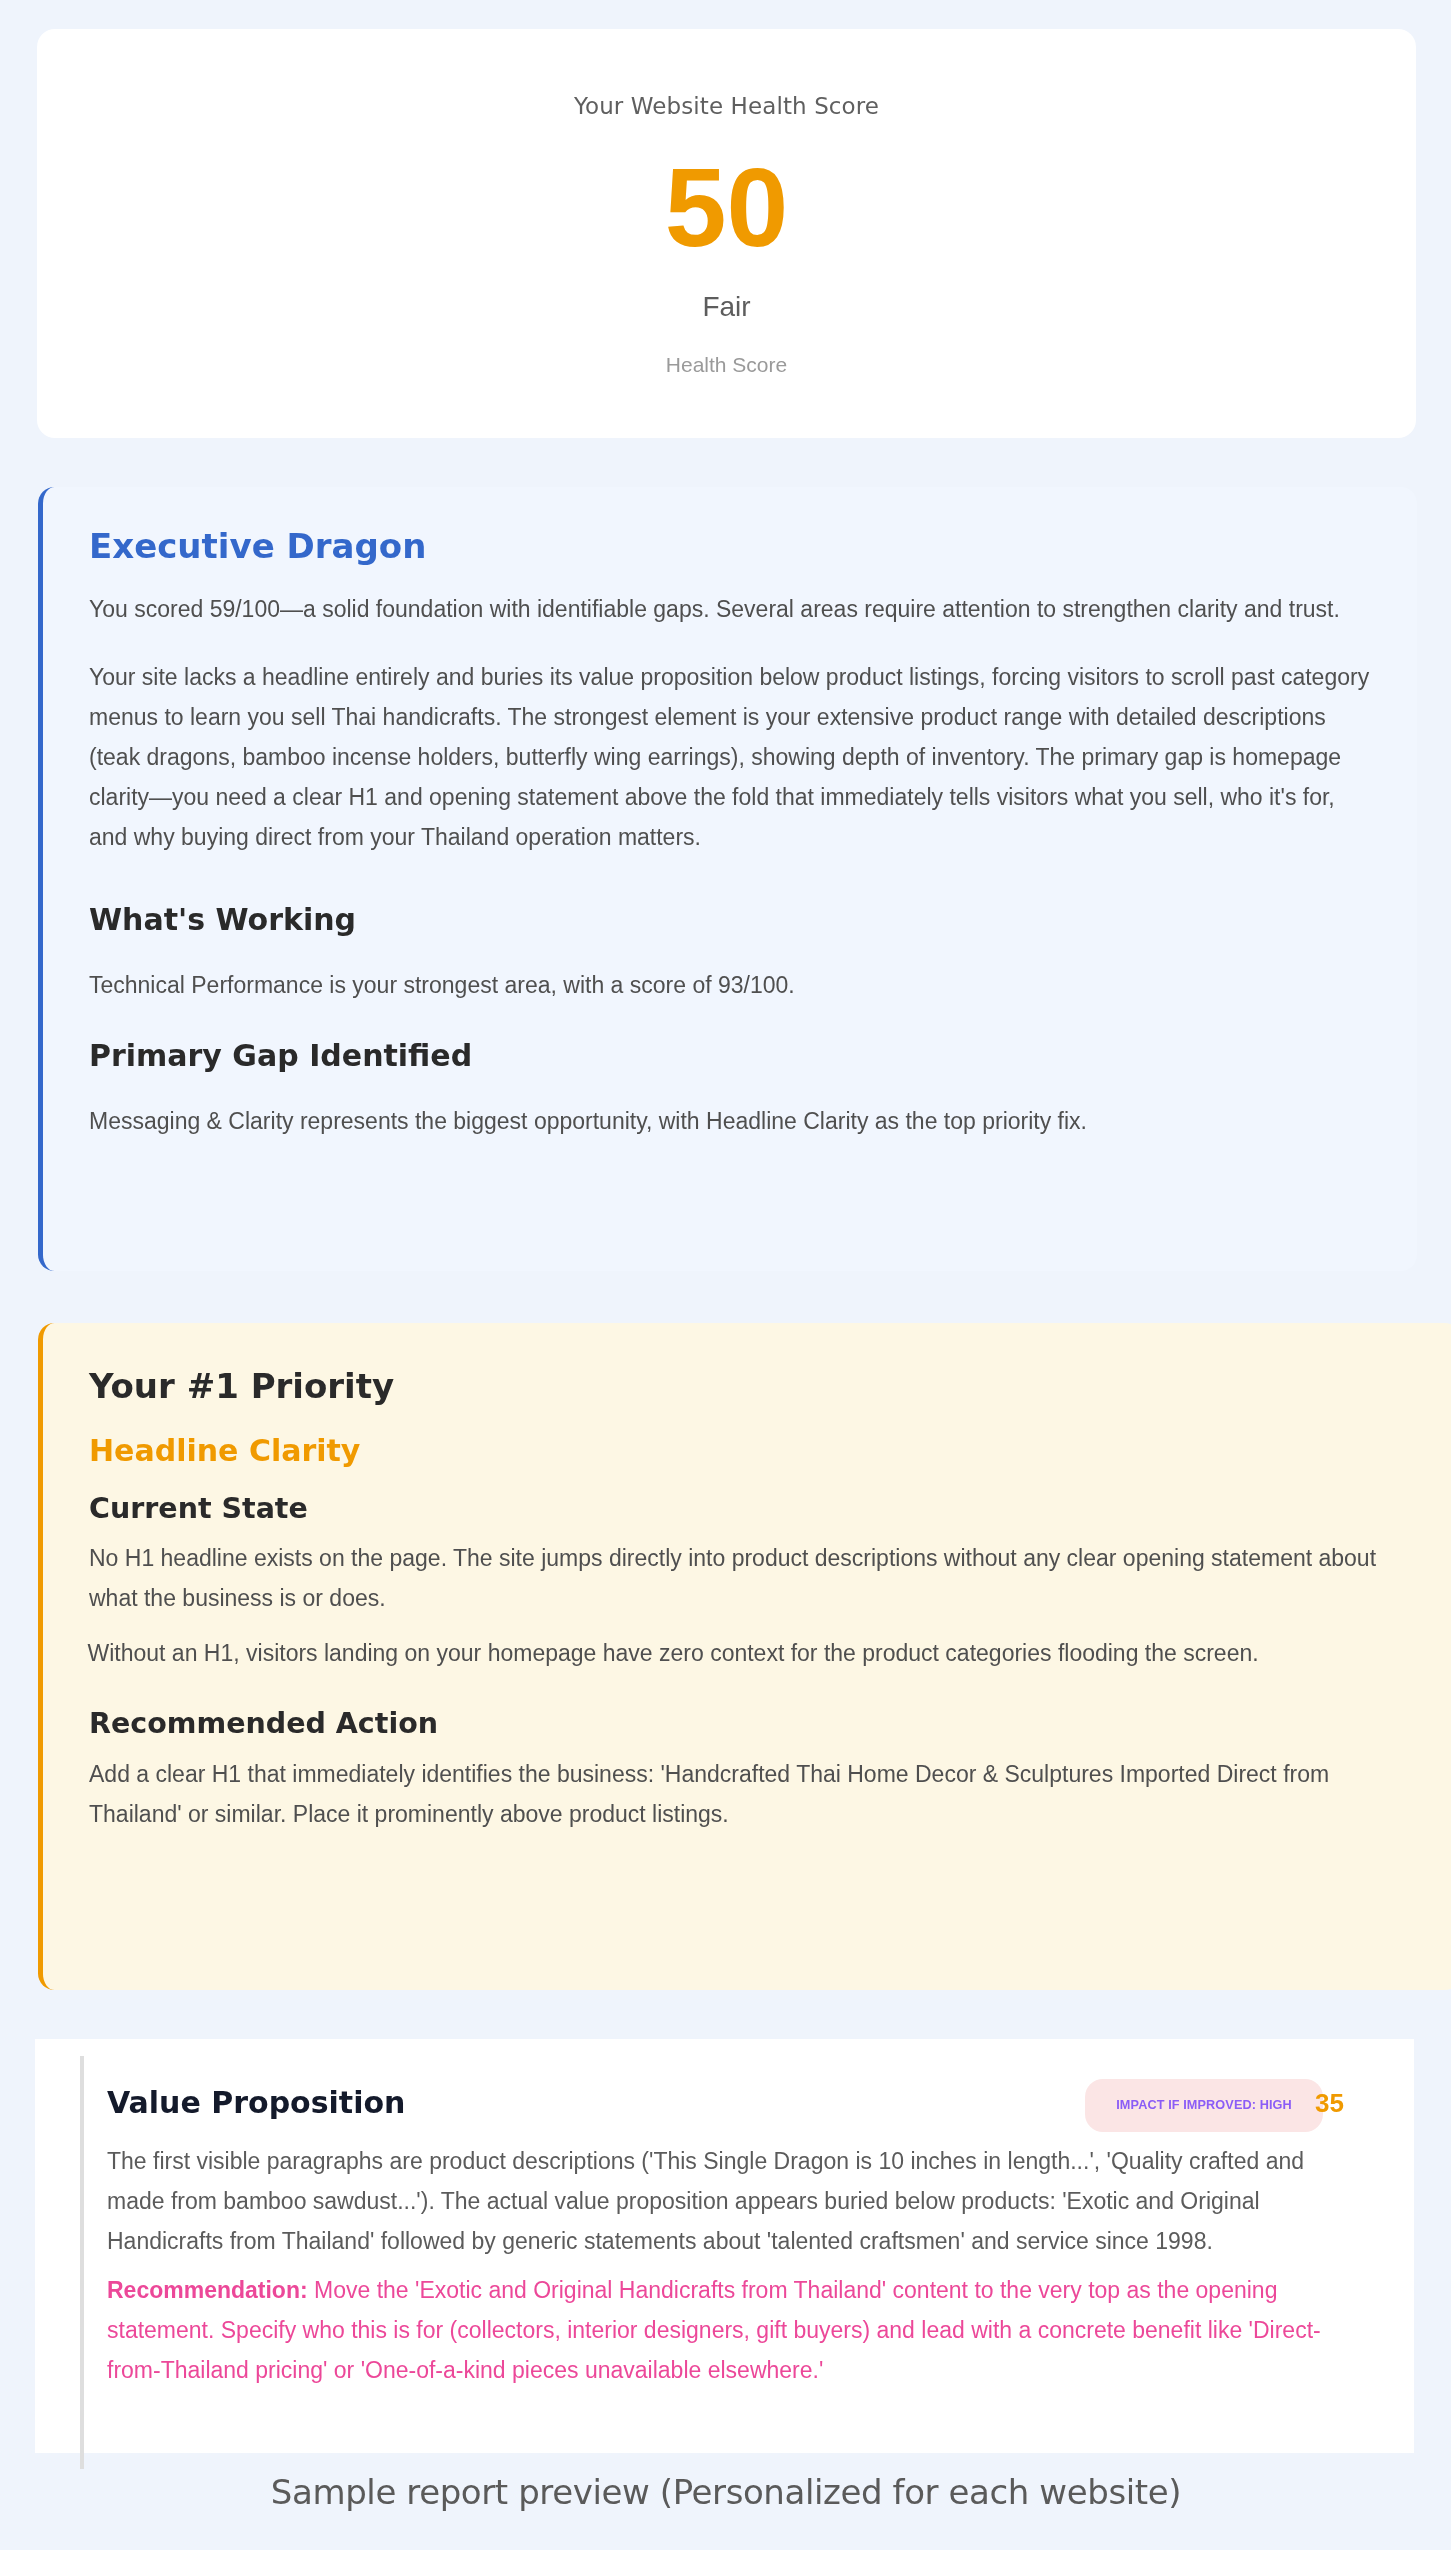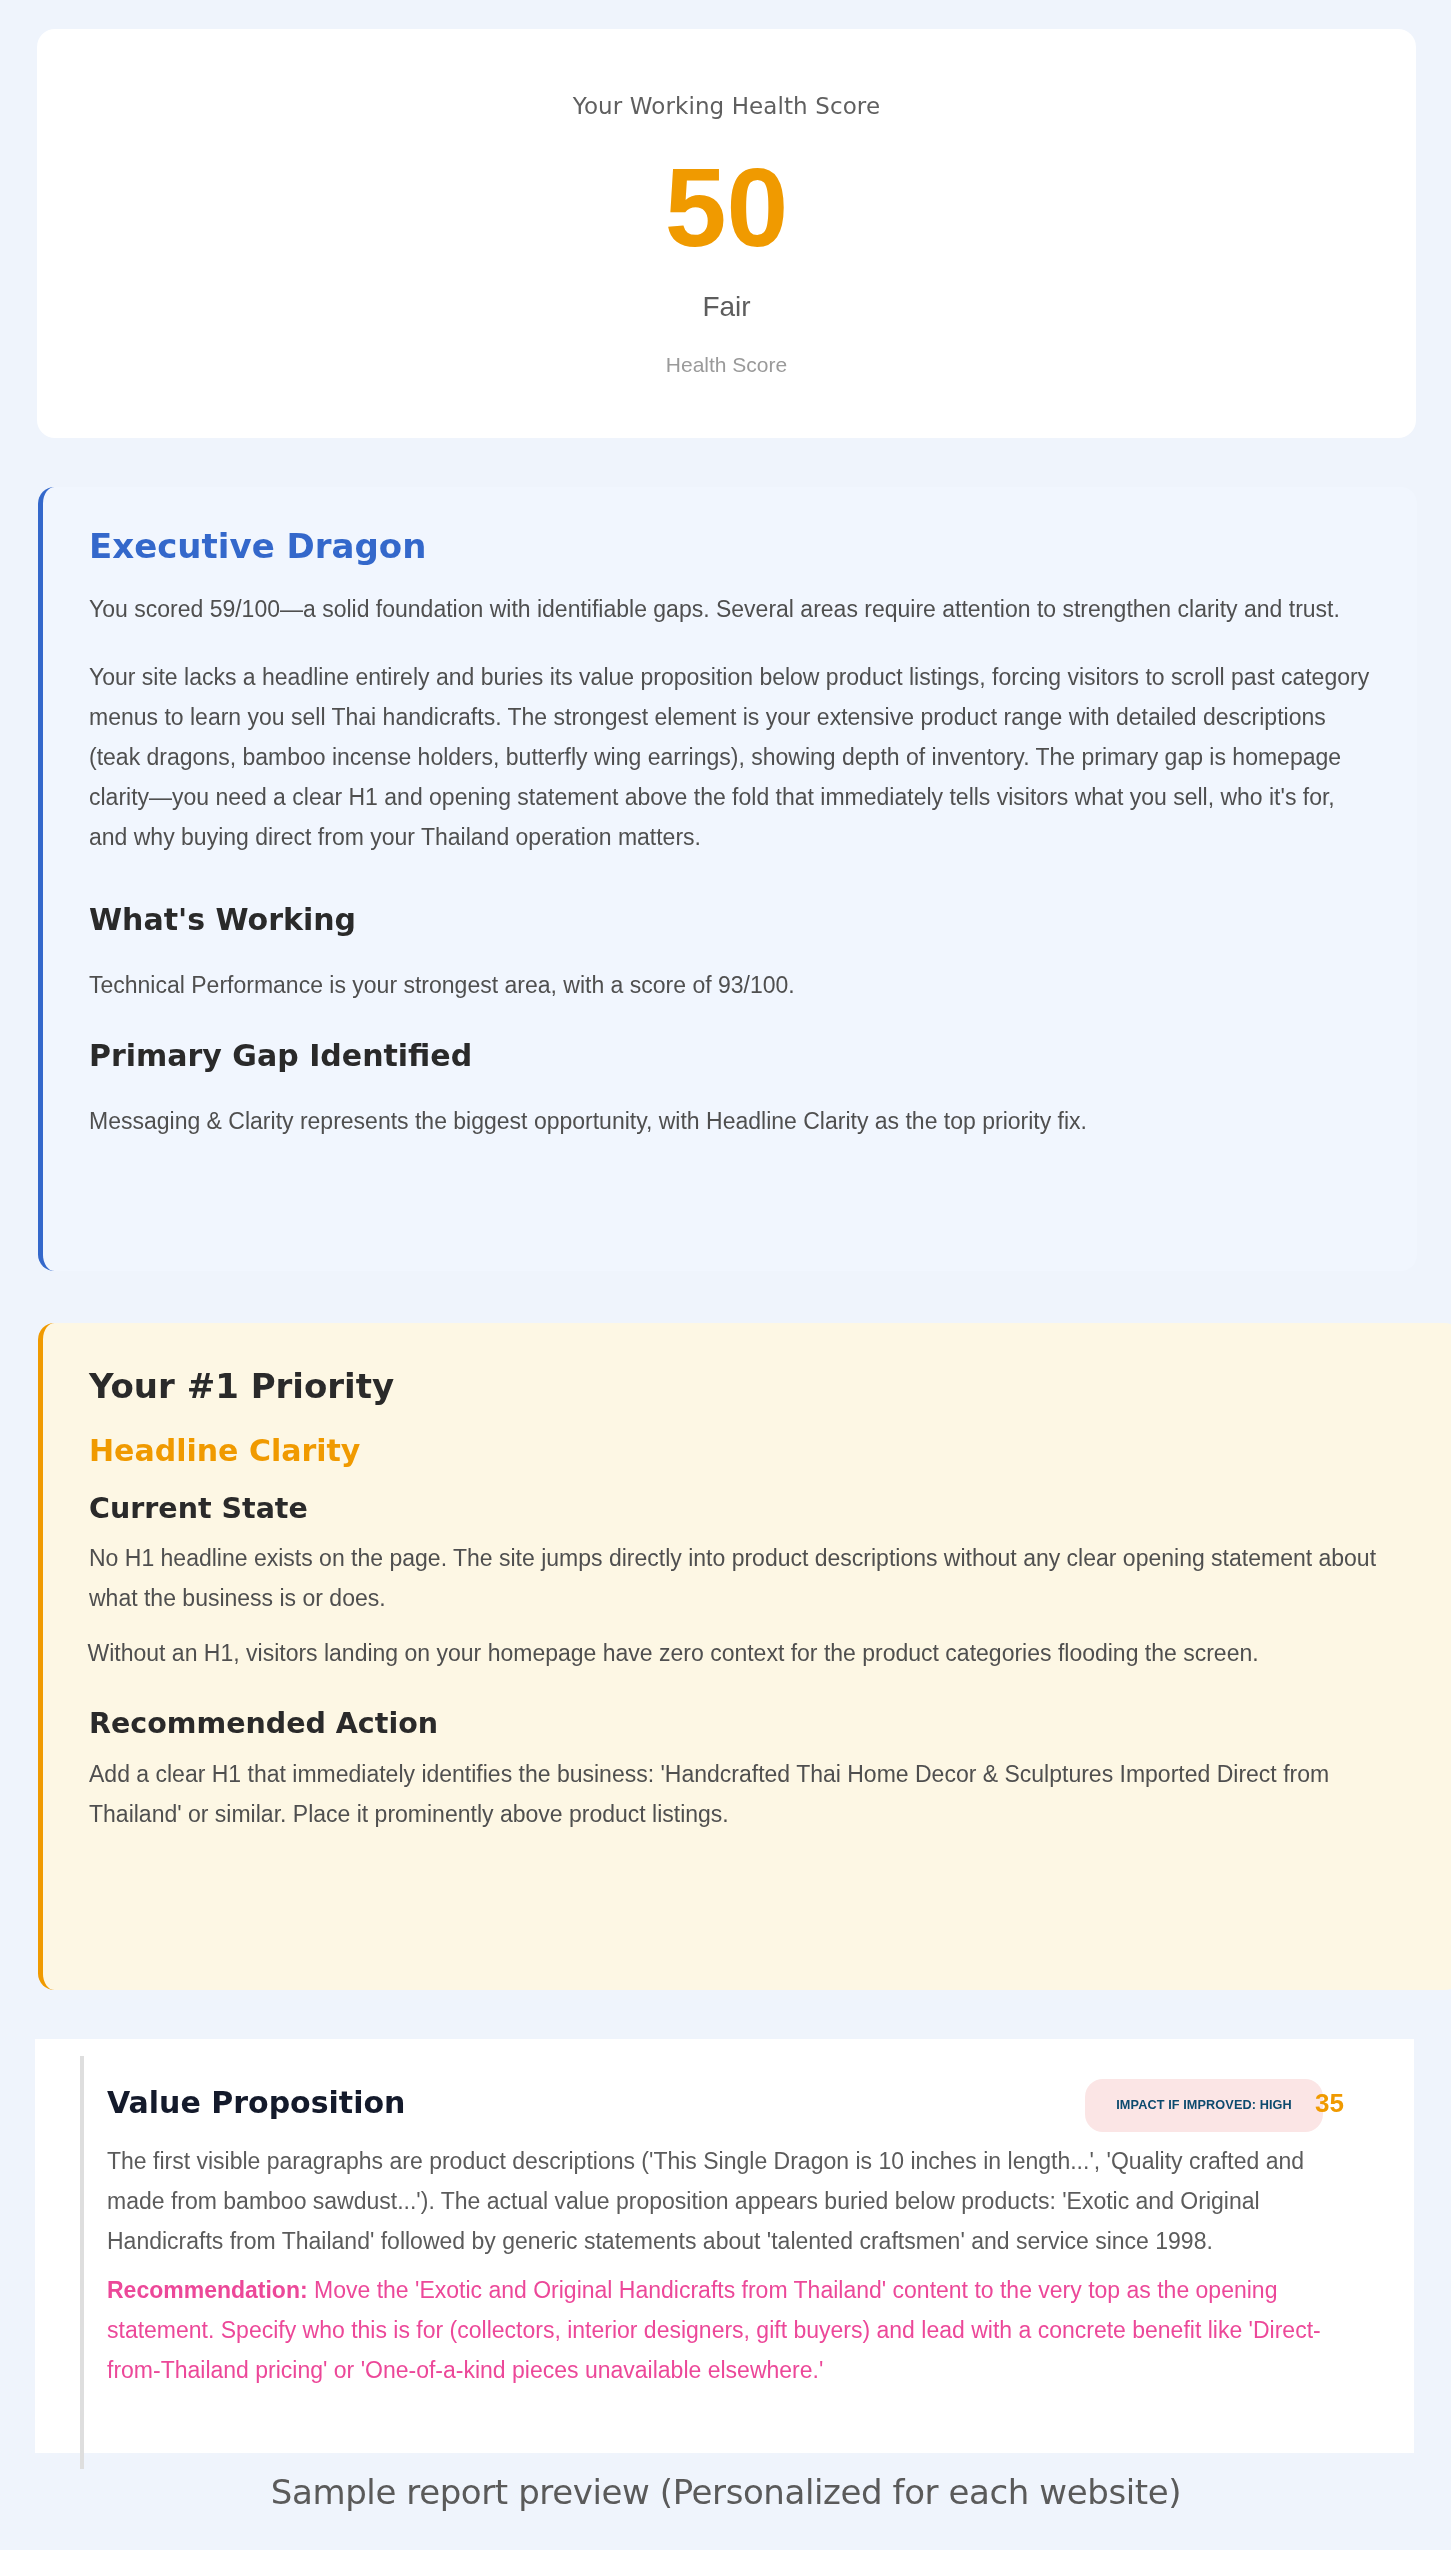--- a/index.html
+++ b/index.html
@@ -149,21 +149,21 @@
     .impact-badge {
       position: absolute;
       left: 978px; top: 22px;
       width: 238px; height: 53px;
       background: #fbe5e5;
       border-radius: 18px;
       text-align: center;
       line-height: 53px;
       font-weight: bold;
       font-size: 12.7px;
-      color: #0c4a6e;
+      color: #8b5cf6;
       letter-spacing: 0.1px;
     }
     .finding-score {
       position: absolute;
       left: 1208px; top: 33px;
       font-weight: bold;
       font-size: 26px;
       color: #f09a00;
       line-height: 1;
     }
@@ -191,21 +191,21 @@
       font-family: "DejaVu Sans", sans-serif;
       font-size: 34px;
       color: #5a5a5a;
       letter-spacing: -0.4px;
     }
   </style>
 </head>
 <body>
 
 <section class="health-card">
-  <div class="health-title">Your Working Health Score</div>
+  <div class="health-title">Your Website Health Score</div>
   <div class="health-score">50</div>
   <div class="health-rating">Fair</div>
   <div class="health-label">Health Score</div>
 </section>
 
 <section class="exec-card">
   <h2 class="exec-title">Executive Dragon</h2>
   <p class="body-text exec-p1">You scored 59/100—a solid foundation with identifiable gaps. Several areas require attention to strengthen clarity and trust.</p>
   <p class="body-text exec-p2">Your site lacks a headline entirely and buries its value proposition below product listings, forcing visitors to scroll past category menus to learn you sell Thai handicrafts. The strongest element is your extensive product range with detailed descriptions (teak dragons, bamboo incense holders, butterfly wing earrings), showing depth of inventory. The primary gap is homepage clarity—you need a clear H1 and opening statement above the fold that immediately tells visitors what you sell, who it's for, and why buying direct from your Thailand operation matters.</p>
   <h3 class="sub-heading exec-h-working">What's Working</h3>

